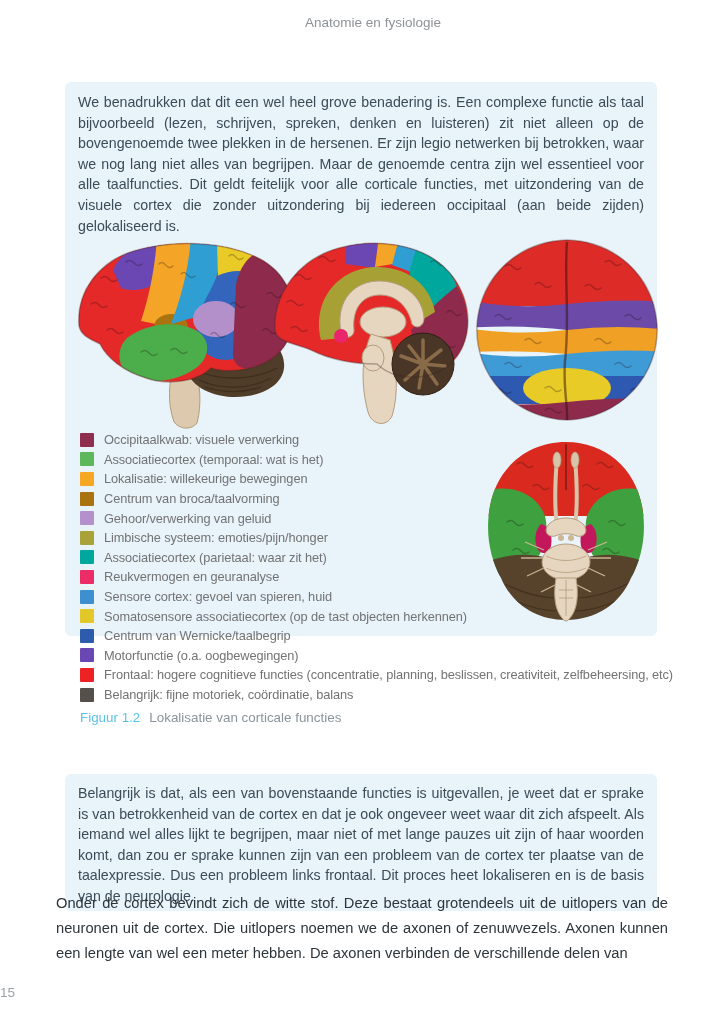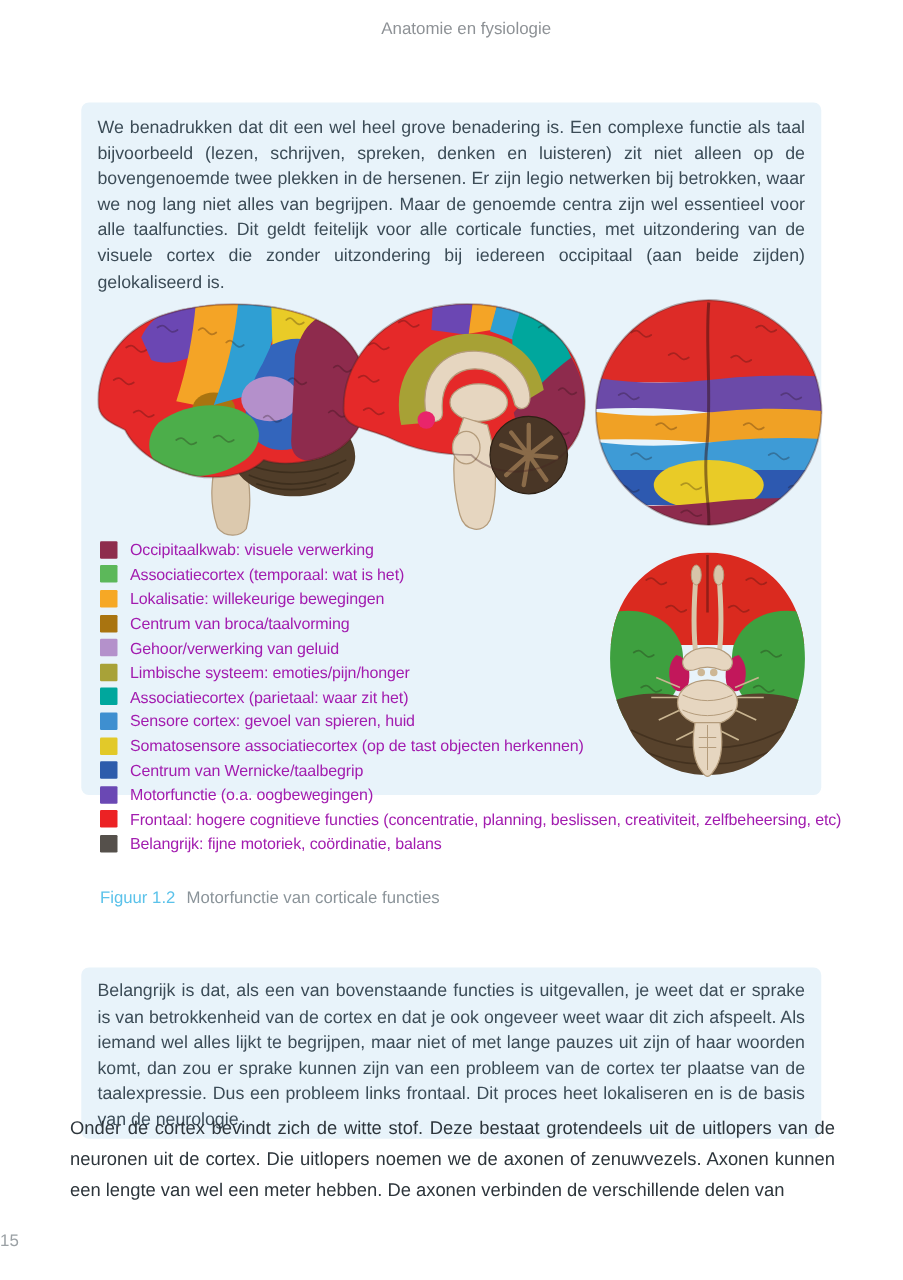--- a/index.html
+++ b/index.html
@@ -14,21 +14,21 @@
   .boxtext{margin:0;color:#3c4c57;font-size:14.2px;line-height:20.6px;text-align:justify;}
   .brain{position:absolute;}
   .brain svg{display:block;width:100%;height:100%;}
   .brain-lateral{left:6px;top:152px;width:238px;height:198px;}
   .brain-medial{left:196px;top:150px;width:212px;height:200px;}
   .brain-superior{left:400px;top:154px;width:204px;height:190px;}
   .brain-inferior{left:412px;top:356px;width:178px;height:186px;}
   .legend{position:absolute;left:15px;top:348px;width:566px;}
   .legend-row{display:flex;align-items:center;height:19.6px;}
   .swatch{width:14px;height:14px;margin-right:10px;border-radius:1px;flex:none;}
-  .legend-label{font-size:12.8px;color:#a21caf;white-space:nowrap;letter-spacing:-0.1px;}
+  .legend-label{font-size:12.8px;color:#737373;white-space:nowrap;letter-spacing:-0.1px;}
   .caption{position:absolute;left:15px;top:628px;font-size:13.4px;}
   .cap-label{color:#5bc2ea;margin-right:9px;margin-top:48px;}
   .cap-text{color:#8b949a;}
   .bodytext{position:absolute;left:56px;top:891px;width:612px;margin:0;
         color:#2d353b;font-size:14.7px;line-height:25px;text-align:justify;}
   .pagenum{position:absolute;top:985px;left:0;right:0;text-align:left;
         font-size:13.5px;color:#9ba1a5;}
   .gyr{fill:none;stroke:rgba(30,10,10,0.28);stroke-width:1.4;stroke-linecap:round;}
   .outline{fill:none;stroke:rgba(70,35,35,0.35);stroke-width:1.5;}
   .beige{fill:#e6d6c0;stroke:#b49c7c;stroke-width:1;}
@@ -179,20 +179,24 @@
         </div>
         <div class="legend-row">
           <span class="swatch" style="background: rgb(168, 162, 56);"></span>
           <span class="legend-label">Limbische systeem: emoties/pijn/honger</span>
         </div>
         <div class="legend-row">
           <span class="swatch" style="background: rgb(0, 167, 157);"></span>
           <span class="legend-label">Associatiecortex (parietaal: waar zit het)</span>
         </div>
         <div class="legend-row">
+          <span class="swatch" style="background: rgb(236, 44, 102);"></span>
+          <span class="legend-label">Reukvermogen en geuranalyse</span>
+        </div>
+        <div class="legend-row">
           <span class="swatch" style="background: rgb(62, 143, 208);"></span>
           <span class="legend-label">Sensore cortex: gevoel van spieren, huid</span>
         </div>
         <div class="legend-row">
           <span class="swatch" style="background: rgb(226, 201, 41);"></span>
           <span class="legend-label">Somatosensore associatiecortex (op de tast objecten herkennen)</span>
         </div>
         <div class="legend-row">
           <span class="swatch" style="background: rgb(45, 92, 172);"></span>
           <span class="legend-label">Centrum van Wernicke/taalbegrip</span>
@@ -205,21 +209,21 @@
           <span class="swatch" style="background: rgb(236, 34, 36);"></span>
           <span class="legend-label">Frontaal: hogere cognitieve functies (concentratie, planning, beslissen, creativiteit, zelfbeheersing, etc)</span>
         </div>
         <div class="legend-row">
           <span class="swatch" style="background: rgb(85, 80, 75);"></span>
           <span class="legend-label">Belangrijk: fijne motoriek, coördinatie, balans</span>
         </div>
       </div>
 
     <div class="caption">
-      <span class="cap-label">Figuur 1.2</span><span class="cap-text">Motorfunctie van corticale functies</span>
+      <span class="cap-label">Figuur 1.2</span><span class="cap-text">Lokalisatie van corticale functies</span>
     </div>
   </section>
 
   <section class="box box2">
     <p class="boxtext">Belangrijk is dat, als een van bovenstaande functies is uitgevallen, je weet dat er sprake is van betrokkenheid van de cortex en dat je ook ongeveer weet waar dit zich afspeelt. Als iemand wel alles lijkt te begrijpen, maar niet of met lange pauzes uit zijn of haar woorden komt, dan zou er sprake kunnen zijn van een probleem van de cortex ter plaatse van de taalexpressie. Dus een probleem links frontaal. Dit proces heet lokaliseren en is de basis van de neurologie.</p>
   </section>
 
   <p class="bodytext">Onder de cortex bevindt zich de witte stof. Deze bestaat grotendeels uit de uitlopers van de neuronen uit de cortex. Die uitlopers noemen we de axonen of zenuwvezels. Axonen kunnen een lengte van wel een meter hebben. De axonen verbinden de verschillende delen van</p>
 
   <div class="pagenum">15</div>

